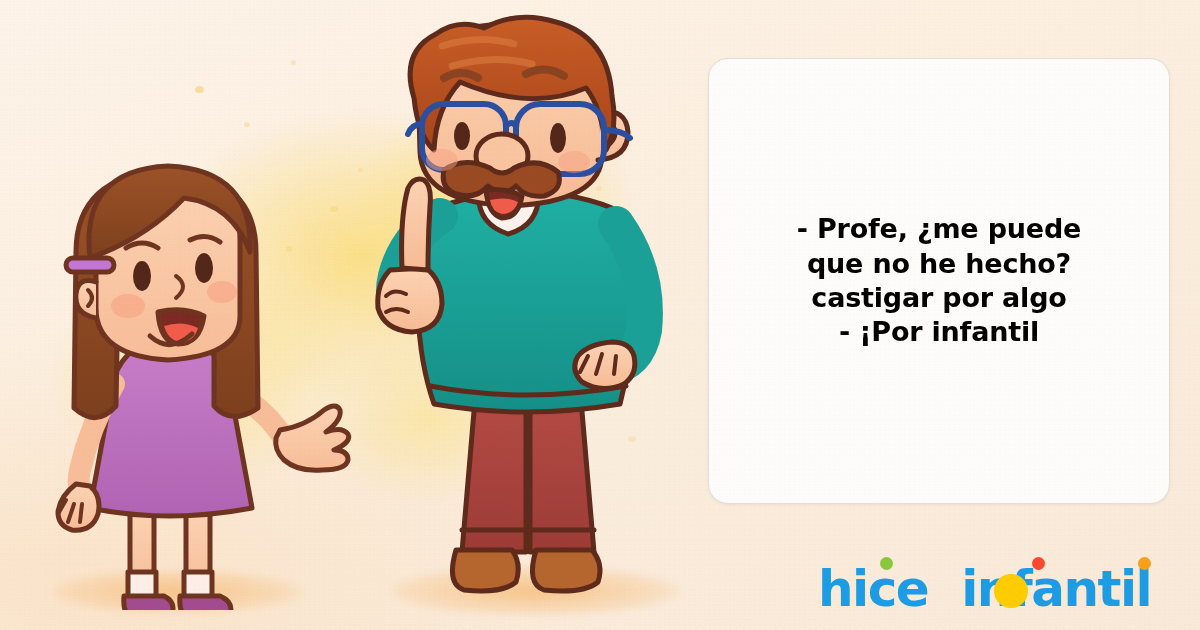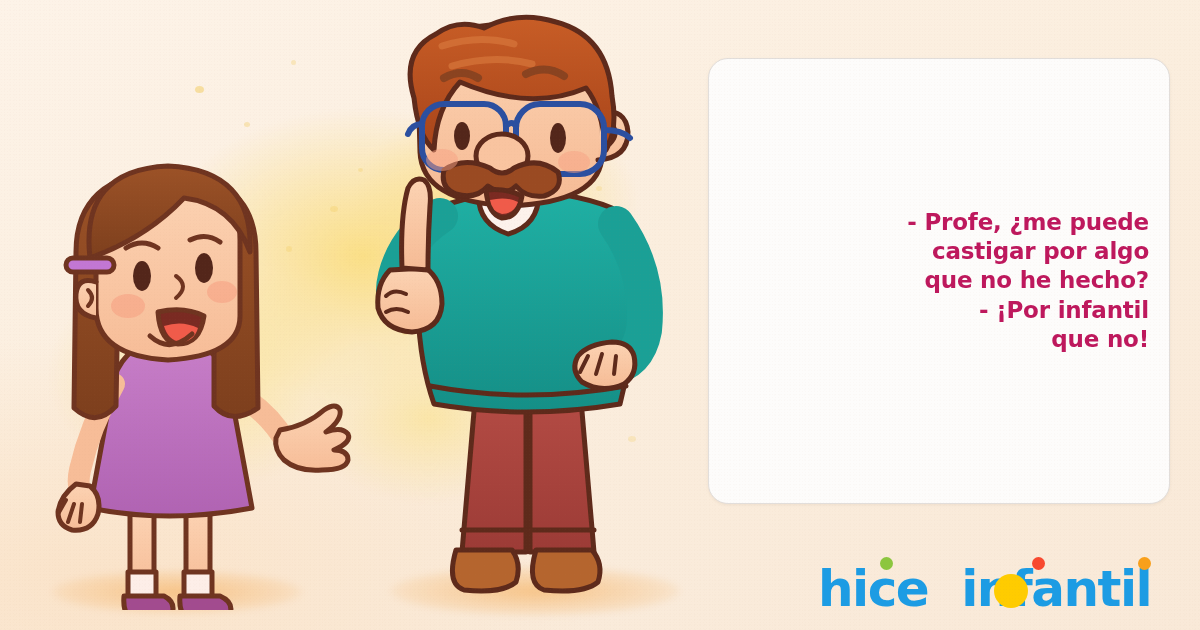--- a/index.html
+++ b/index.html
@@ -39,23 +39,23 @@
     background:radial-gradient(ellipse at 50% 50%, rgba(246,190,124,.85), rgba(246,190,124,.25) 62%, rgba(246,190,124,0) 78%);
     filter:blur(3px);}
 
   
   #quote-card{
     position:absolute;left:708px;top:58px;width:460px;height:444px;
     background:#fdfcfb;border:1px solid #e2dedb;border-radius:20px;
     box-shadow:0 1px 3px rgba(140,120,100,.10);
     display:flex;align-items:center;justify-content:center;
   }
-  #quote-lines{width:420px;text-align:right;color:#be185d;
+  #quote-lines{width:420px;text-align:center;color:#000000;
     font-family:"DejaVu Sans","Liberation Sans",sans-serif;
-    font-weight:700;font-size:23px;line-height:1.27;letter-spacing:-.2px;
+    font-weight:700;font-size:27px;line-height:1.27;letter-spacing:-.2px;
     text-rendering:optimizeLegibility;}
   #quote-lines .ln{display:block;white-space:nowrap;}
 
   
   #logo{position:absolute;left:818px;top:552px;width:350px;height:62px;}
   #logo-word{position:absolute;left:0;bottom:0;
     font-family:"DejaVu Sans","Liberation Sans",sans-serif;
     font-weight:700;font-size:50px;letter-spacing:-1.5px;color:#1c9ce4;line-height:1;}
   .logo-dot{position:absolute;border-radius:50%;}
   #logo-sep{width:34px;height:34px;background:#ffcc00;left:176px;bottom:6px;}
@@ -230,24 +230,23 @@
       <path d="M160 188 Q176 184 188 190 Q184 202 172 202 Q162 200 160 188 Z" fill="#f05b4a" stroke="none"></path>
 
       <ellipse cx="112" cy="148" rx="16" ry="11" fill="#f7a184" opacity=".5" stroke="none"></ellipse>
       <ellipse cx="244" cy="150" rx="16" ry="11" fill="#f7a184" opacity=".5" stroke="none"></ellipse>
     </g>
   </svg>
 
   <div id="quote-card">
     <div id="quote-lines">
       <span class="ln">- Profe, ¿me puede</span>
+      <span class="ln">que no he hecho?</span>
       <span class="ln">castigar por algo</span>
-      <span class="ln">que no he hecho?</span>
       <span class="ln">-  ¡Por infantil</span>
-      <span class="ln">que no!</span>
     </div>
   </div>
 
   <div id="logo">
     <span id="logo-word"><span>hice</span><span style="visibility:hidden">o</span><span>infantil</span></span>
     <span class="logo-dot" id="logo-sep"></span>
     <span class="logo-dot" id="logo-dot-green"></span>
     <span class="logo-dot" id="logo-dot-red"></span>
     <span class="logo-dot" id="logo-dot-orange"></span>
   </div>

